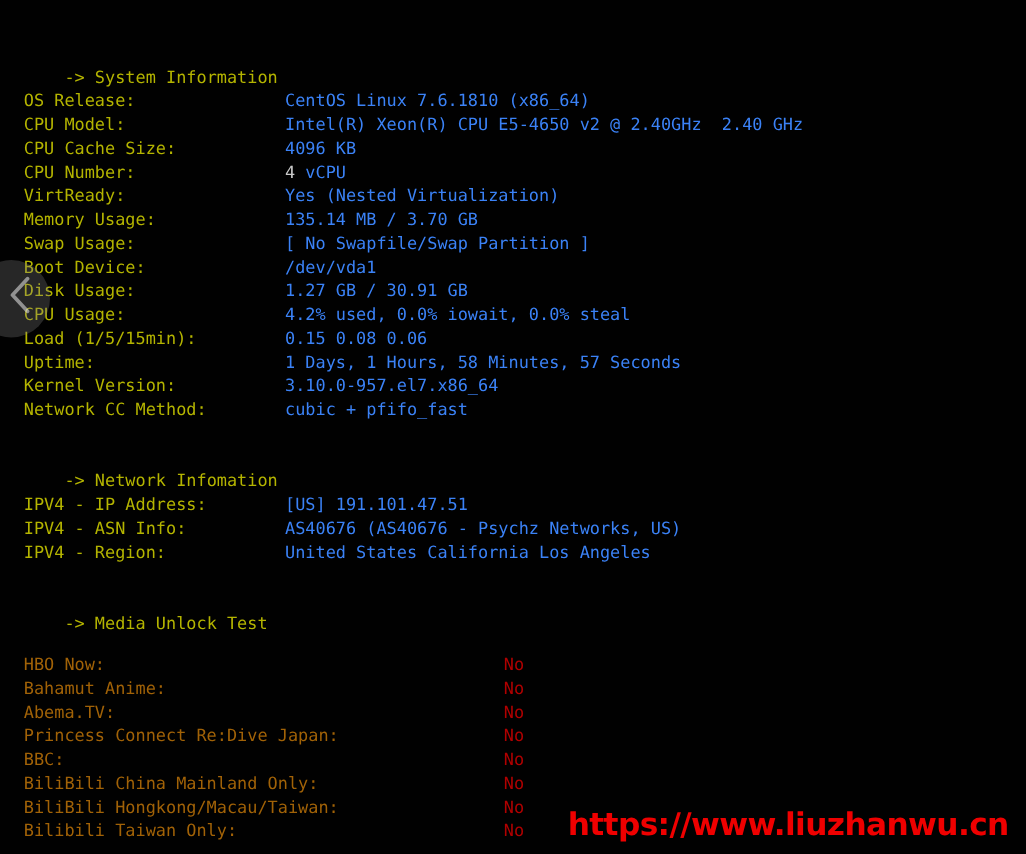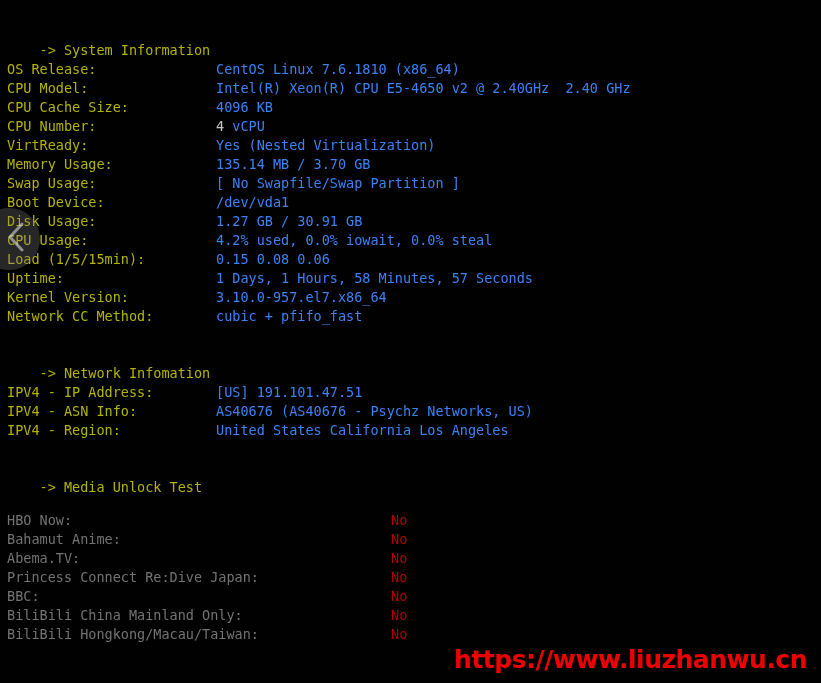--- a/index.html
+++ b/index.html
@@ -17,21 +17,21 @@
     font-size: 13.5px;
     line-height: 19px;
     color: #d2d2d2;
     position: relative;
   }
 
   .terminal {
     position: relative;
     width: 821px;
     height: 683px;
-    padding: 0;
+    padding: 12px;
   }
 
   
   .line {
     height: 19px;
     line-height: 19px;
     white-space: pre;
     display: block;
     padding-left: 7px;
   }
@@ -57,21 +57,21 @@
     white-space: pre;
   }
 
   .val-plain {
     color: #c8c8c8;
     white-space: pre;
   }
 
   
   .m-lbl {
-    color: #737373;
+    color: #a16207;
     display: inline-block;
     width: 352px;
     white-space: pre;
     vertical-align: top;
   }
 
   .m-val {
     color: #b00000;
     white-space: pre;
     margin-left: 32px;
@@ -162,20 +162,21 @@
   <div class="spacer-sm"></div>
 
   <div id="media-rows">
       <div class="line"><span class="m-lbl">HBO Now:</span><span class="m-val">No</span></div>
       <div class="line"><span class="m-lbl">Bahamut Anime:</span><span class="m-val">No</span></div>
       <div class="line"><span class="m-lbl">Abema.TV:</span><span class="m-val">No</span></div>
       <div class="line"><span class="m-lbl">Princess Connect Re:Dive Japan:</span><span class="m-val">No</span></div>
       <div class="line"><span class="m-lbl">BBC:</span><span class="m-val">No</span></div>
       <div class="line"><span class="m-lbl">BiliBili China Mainland Only:</span><span class="m-val">No</span></div>
       <div class="line"><span class="m-lbl">BiliBili Hongkong/Macau/Taiwan:</span><span class="m-val">No</span></div>
+      <div class="line"><span class="m-lbl">Bilibili Taiwan Only:</span><span class="m-val">No</span></div>
     </div>
 
   <div class="carousel-prev">
     <span>
       <svg width="20" height="32" viewBox="0 0 20 32" aria-hidden="true">
         <polyline points="15,3 3,16 15,29" fill="none" stroke="#e8e8e8" stroke-width="3" stroke-linecap="round" stroke-linejoin="round"></polyline>
       </svg>
     </span>
   </div>
 

